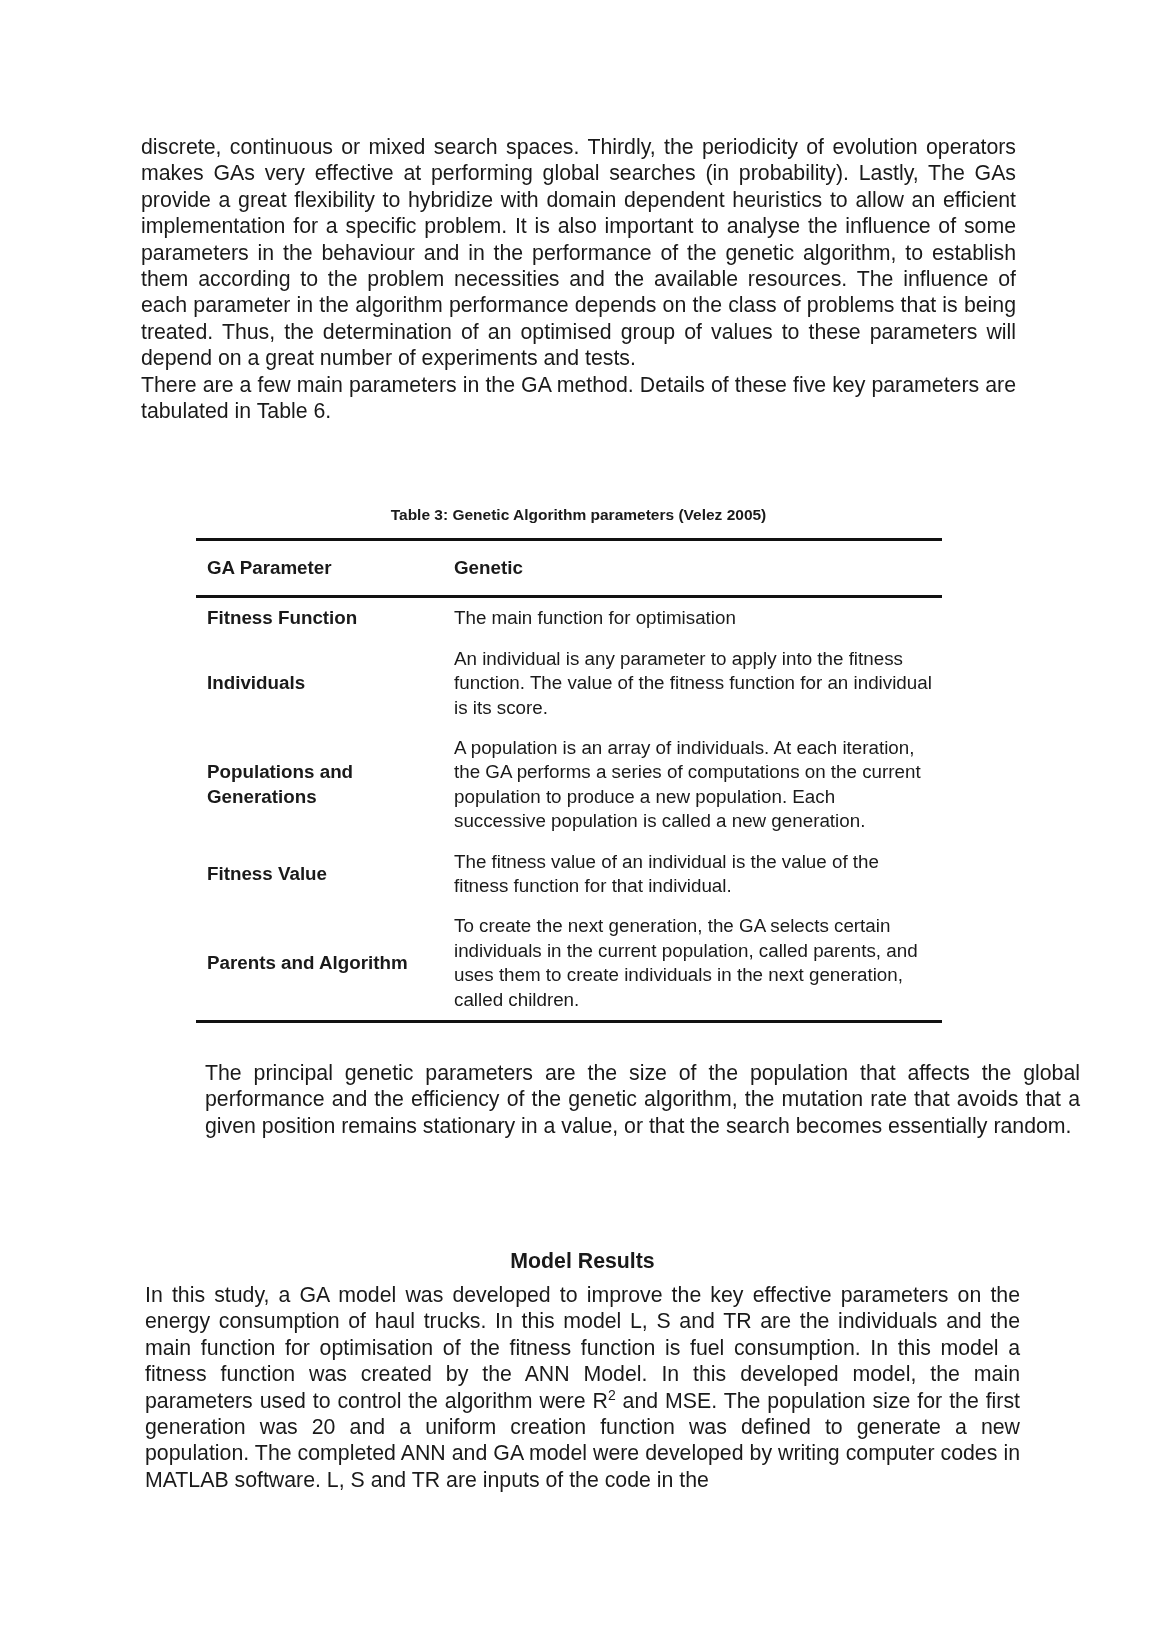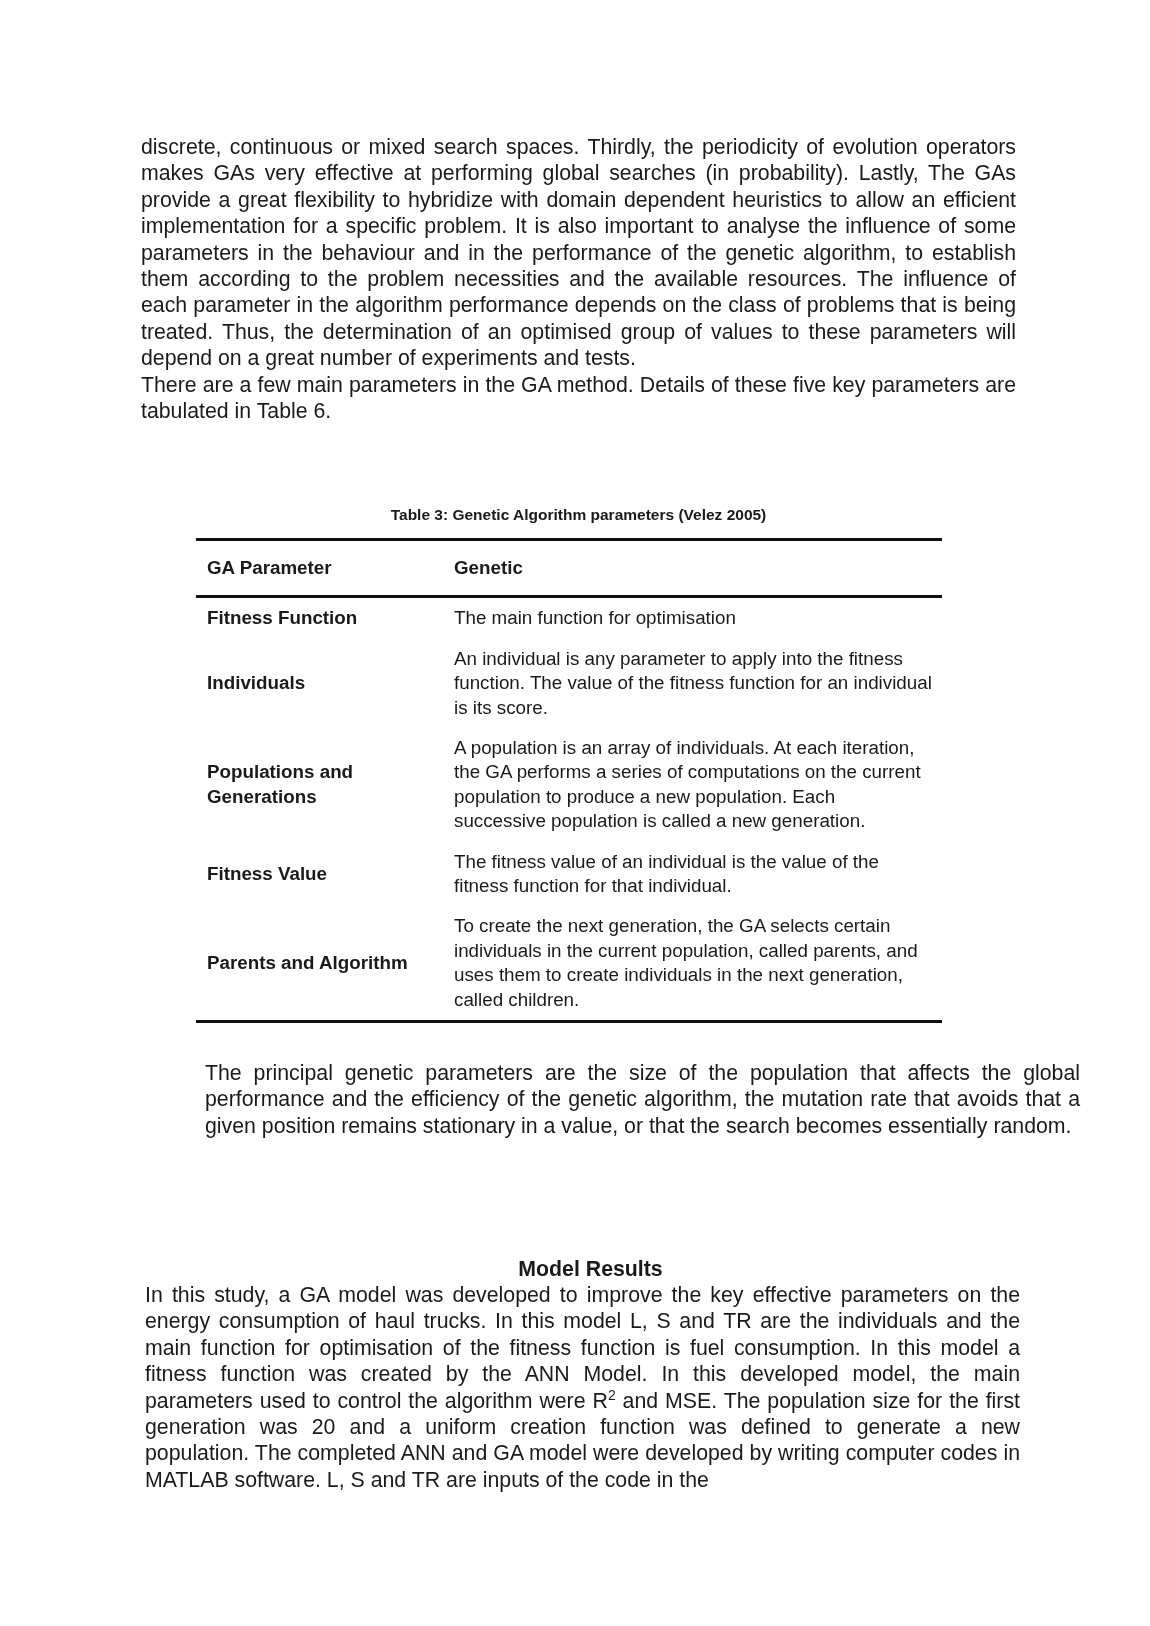--- a/index.html
+++ b/index.html
@@ -11,21 +11,21 @@
              margin: 0; position: absolute; left: 0; width: 875px; top: 372px; }
   .tbl { position: absolute; left: 55px; top: 404px; width: 746px; border-collapse: collapse; }
   .tbl th, .tbl td { font-size: 18.8px; line-height: 24.4px; text-align: left; vertical-align: middle; }
   .tbl thead tr { border-top: 3px solid #111; border-bottom: 3px solid #111; }
   .tbl tbody tr:last-child { border-bottom: 3px solid #111; }
   .tbl th { font-weight: bold; padding: 15px 10px 15px 11px; }
   .tbl td { padding: 8px 10px 8px 11px; }
   .tbl td.p { width: 226px; font-weight: bold; }
   .tbl td.d { padding-left: 11px; }
   .heading { position: absolute; left: 0; width: 875px; text-align: center; font-weight: bold;
-             font-size: 21.3px; line-height: 26px; top: 1110px; margin: 12px; }
+             font-size: 21.3px; line-height: 26px; top: 1110px; margin: 4px; }
   .p1 { position: absolute; top: 0; left: 0; width: 875px; }
   .p2 { position: absolute; top: 926px; left: 16px; width: 875px; margin-left: 48px; }
   .p3 { position: absolute; top: 1148px; left: 4px; width: 875px; }
   sup { font-size: 14px; line-height: 0; }
 </style>
 </head>
 <body>
 
 <div class="page">
 

